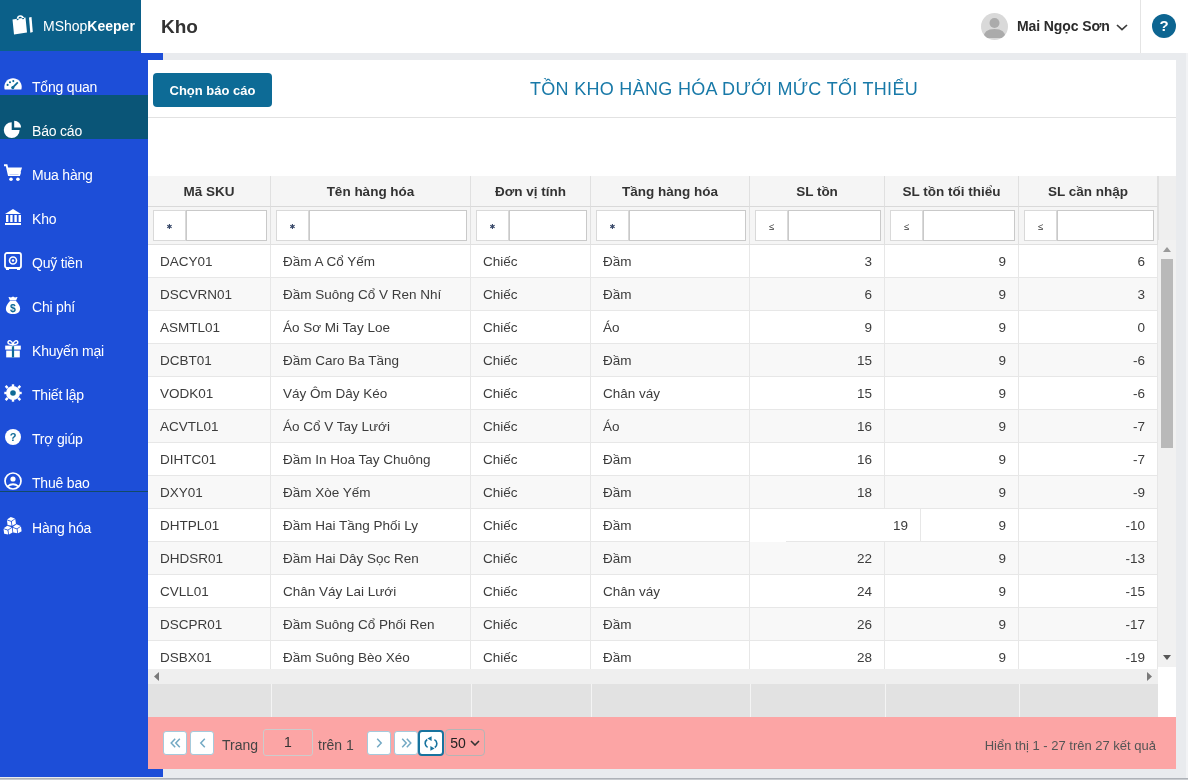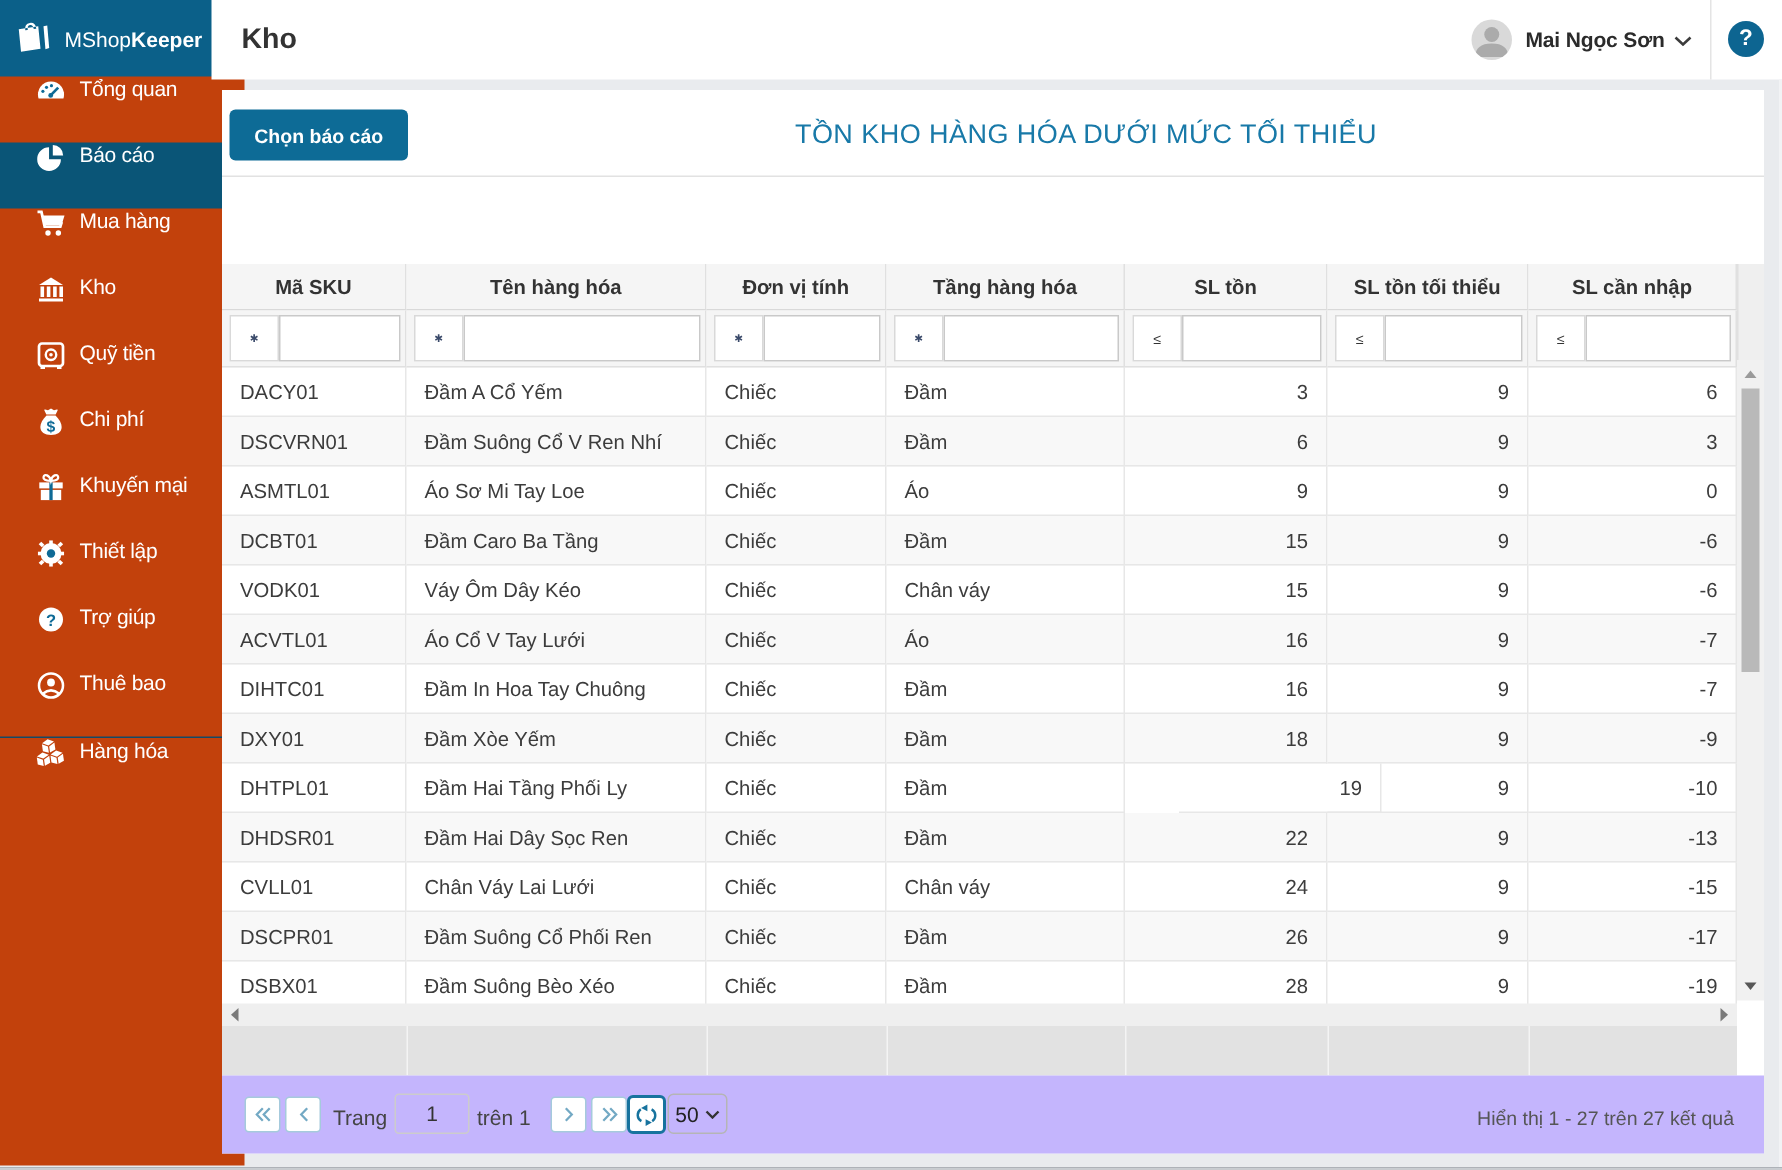--- a/index.html
+++ b/index.html
@@ -1,23 +1,23 @@
 <!DOCTYPE html>
 <html><head>
 <meta charset="utf-8">
 <style>
 * { margin:0; padding:0; box-sizing:border-box; }
 html,body { width:1188px; height:780px; overflow:hidden; }
 body { font-family:"Liberation Sans", sans-serif; background:#e9ebee; position:relative; }
 
 
-#sidebar { position:absolute; left:0; top:0; width:163px; height:777px; background:#c2410c; }
+#sidebar { position:absolute; left:0; top:0; width:163px; height:777px; background:#1d4ed8; }
 #logo { height:51px; background:#0b6089; display:flex; align-items:center; padding-left:11px; }
 #logo .lt { color:#fff; font-size:14px; margin-left:8px; letter-spacing:0; }
-.mi { height:44px; display:flex; align-items:flex-start; padding-left:24px; color:#fff; font-size:14px; }
+.mi { height:44px; display:flex; align-items:flex-end; padding-left:3px; color:#fff; font-size:14px; }
 .mi svg { width:20px; height:20px; flex:none; }
 .mi span { margin-left:9px; letter-spacing:-0.2px; }
 .mi.active { background:#0a5577; }
 .msep { height:1px; background:#124a68; margin:0; }
 
 
 #topbar { position:absolute; left:141px; top:0; width:1047px; height:53px; background:#fff; }
 #pagetitle { position:absolute; left:20px; top:16px; font-size:19px; font-weight:bold; color:#333; }
 #shopsel { position:absolute; left:662px; top:12px; width:162px; height:30px; border:1px solid #b9bcbe; border-radius:4px; display:flex; align-items:center; justify-content:center; color:#20506b; font-size:15px; }
 #avatar { position:absolute; left:840px; top:13px; width:27px; height:27px; border-radius:50%; background:#d9d9d9; overflow:hidden; }
@@ -51,21 +51,21 @@
 
 
 #vsb { position:absolute; left:1010px; top:64px; width:18px; height:427px; background:#f1f1f1; }
 #vsb-top { position:absolute; left:1010px; top:0; width:18px; height:64px; background:#efefef; border-left:1px solid #e0e0e0; }
 #vthumb { position:absolute; left:3px; top:19px; width:12px; height:189px; background:#b9b9b9; }
 #hsb { position:absolute; left:0; top:493px; width:1010px; height:15px; background:#efefef; }
 #sumrow { position:absolute; left:0; top:508px; width:1010px; height:33px; background:#e2e2e2; }
 .sumline { position:absolute; top:0; width:1px; height:33px; background:#f4f4f4; }
 
 
-#pager { position:absolute; left:0; top:657px; width:1028px; height:52px; background:#c4b5fd;padding-left:40px; }
+#pager { position:absolute; left:0; top:657px; width:1028px; height:52px; background:#fca5a5;padding-left:40px; }
 .pbtn { position:absolute; top:14px; width:24px; height:24px; border:1px solid #a5cadc; border-radius:3px; background:#fff; color:#3d87ae; text-align:center; line-height:21px; font-size:15px; }
 #pg-in { position:absolute; left:115px; top:12px; width:50px; height:27px; border:1px solid #ccc; border-radius:3px; text-align:center; font-size:14px; color:#333; line-height:25px; }
 #pg-refresh { position:absolute; left:270px; top:13px; width:26px; height:26px; border:2px solid #17739e; border-radius:4px; background:#fff; }
 #pg-size { position:absolute; left:297px; top:12px; width:40px; height:27px; border:1px solid #b5b5b5; border-radius:4px; font-size:14px; color:#222; display:flex; align-items:center; justify-content:center; gap:4px; }
 #pg-info { position:absolute; right:20px; top:21px; font-size:13px; color:#555; }
 .ptext { position:absolute; top:20px; font-size:14px; color:#444; }
 </style>
 </head>
 <body>
 

